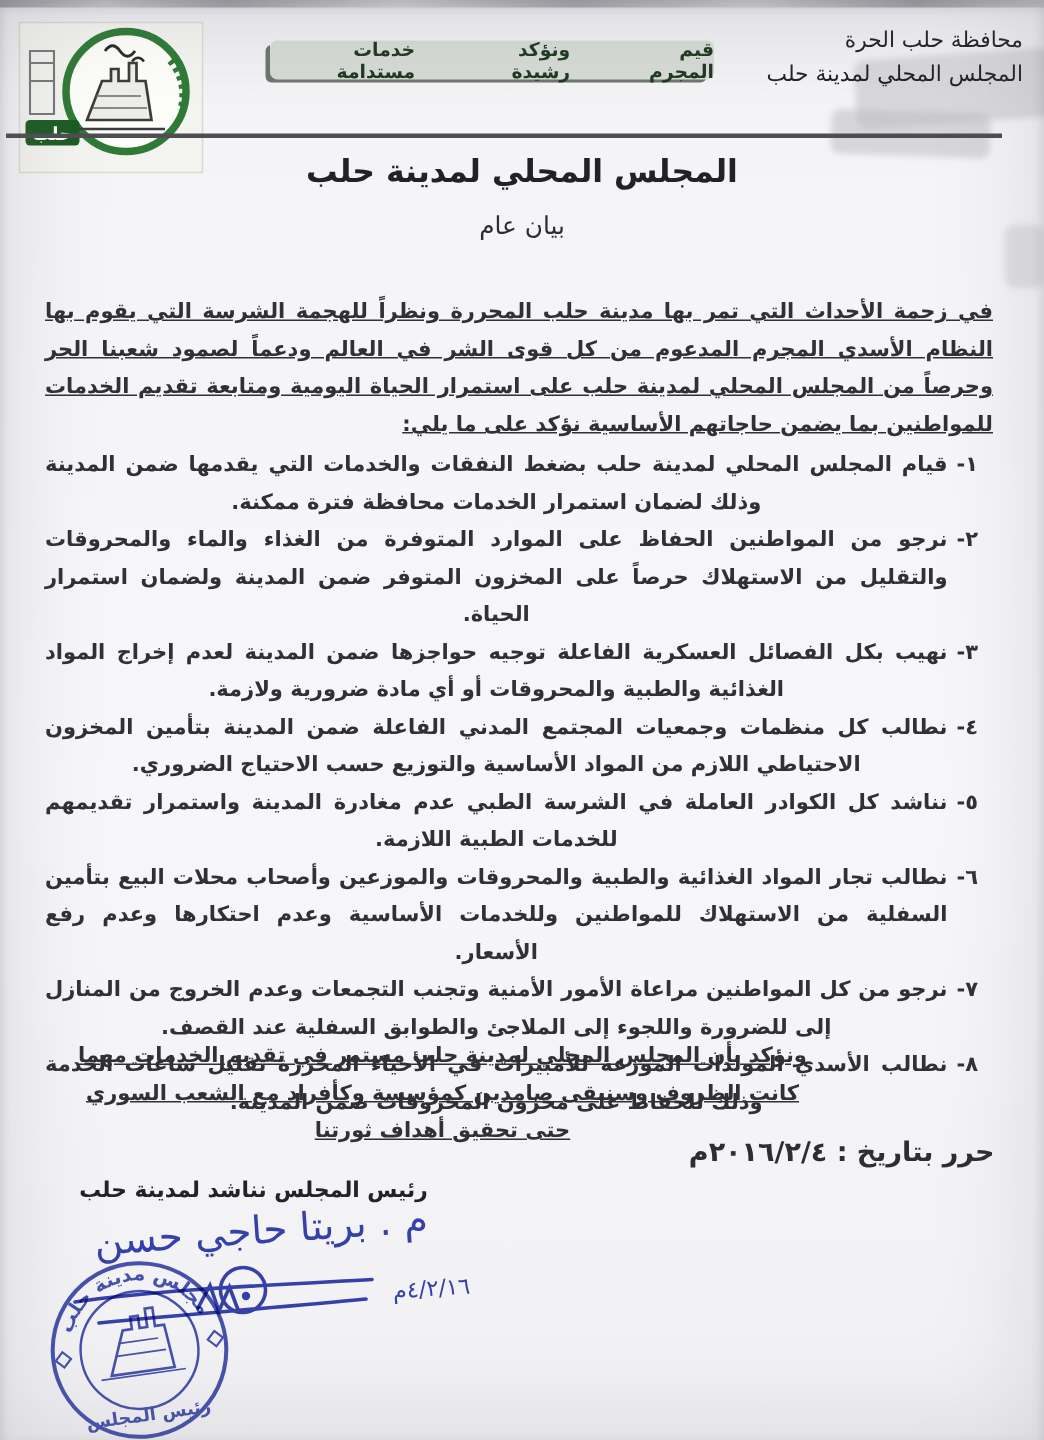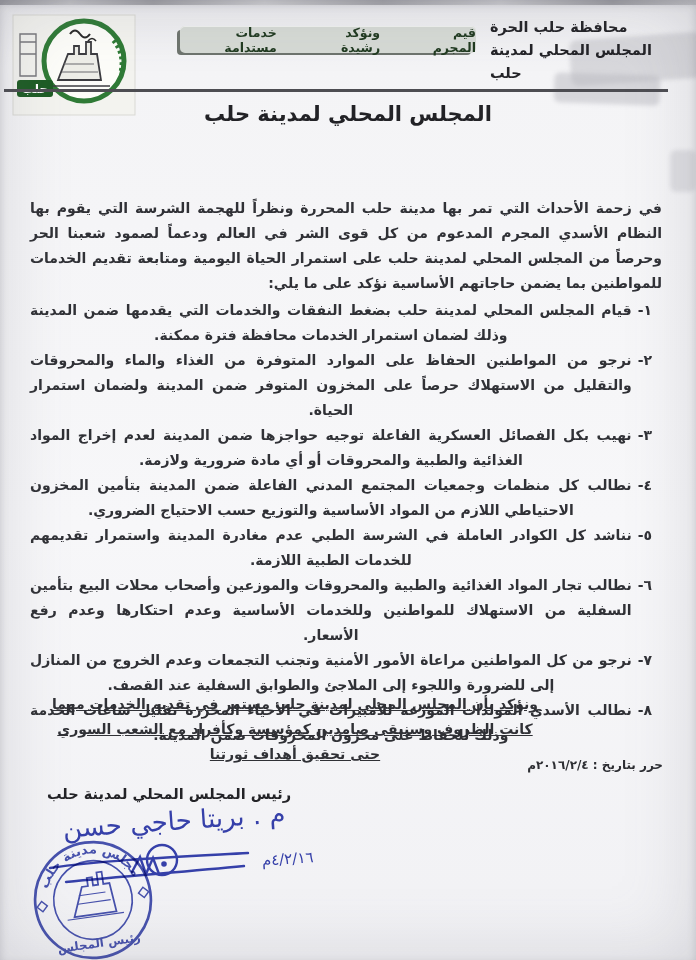--- a/index.html
+++ b/index.html
@@ -14,43 +14,43 @@
     content:"";position:absolute;inset:0;pointer-events:none;
     box-shadow:inset 0 0 70px rgba(110,110,125,.22), inset 0 4px 8px rgba(90,90,100,.25);
   }
   .top-edge{position:absolute;top:0;left:0;right:0;height:5px;opacity:.75;
     background:linear-gradient(90deg,#8e8e94 0%,#c9c9cd 10%,#94949a 22%,#d8d8db 38%,#9a9aa0 55%,#d3d3d7 72%,#8f8f95 88%,#c4c4c8 100%);}
   .smudge{position:absolute;pointer-events:none;filter:blur(2px);}
   .s1{right:-6px;top:36px;width:132px;height:46px;background:#c6c6cb;opacity:.6;border-radius:8px;transform:rotate(-4deg);}
   .s2{right:36px;top:74px;width:106px;height:30px;background:#b9b9c0;opacity:.5;border-radius:6px;transform:rotate(2deg);}
   .s3{right:0;top:150px;width:26px;height:42px;background:#d0d0d5;opacity:.6;border-radius:6px;}
 
-  .org-block{position:absolute;top:16px;right:14px;width:192px;text-align:left;
-    font-weight:bold;font-size:14.5px;line-height:23px;color:#232327;}
+  .org-block{position:absolute;top:16px;right:14px;width:192px;text-align:right;
+    font-weight:normal;font-size:14.5px;line-height:23px;color:#232327;}
   .slogan-banner{position:absolute;top:26px;right:220px;width:296px;height:27px;
     background:#d6dad5;border-radius:5px;
     box-shadow:-4px 3px 0 -1px #6e746e, inset 0 1px 0 #f0f2ef;
     display:flex;align-items:center;justify-content:center;gap:26px;
     font-size:12.5px;font-weight:bold;color:#203a20;}
   .logo{position:absolute;top:14px;left:12px;width:124px;height:102px;}
   .rule{position:absolute;top:89px;left:4px;width:664px;height:2.5px;background:#4d4d52;}
 
   .title{position:absolute;top:102px;left:0;right:0;text-align:center;
     font-size:21px;font-weight:bold;color:#222226;}
   .subtitle{position:absolute;top:141px;left:0;right:0;text-align:center;
     font-size:16.5px;color:#2c2d32;}
 
   .body-text{font-size:14px;line-height:25px;font-weight:bold;color:#303136;}
-  .intro{position:absolute;top:196px;right:34px;left:30px;text-align:justify;}
+  .intro{position:absolute;top:196px;right:34px;left:30px;text-align:justify;text-decoration:underline;}
   .list{position:absolute;top:298px;right:44px;left:30px;}
   .item{display:flex;gap:6px;}
   .item .num{flex:0 0 auto;white-space:nowrap;}
   .item .text{flex:1;text-align:justify;text-align-last:center;}
   .closing{position:absolute;top:692px;right:150px;left:44px;text-align:center;text-decoration:underline;}
-  .date-line{position:absolute;top:758px;right:33px;font-size:12px;font-weight:bold;}
+  .date-line{position:absolute;top:758px;right:33px;font-size:18px;font-weight:bold;}
   .signatory{position:absolute;top:786px;left:38px;width:262px;text-align:center;
     font-size:14.5px;font-weight:bold;color:#232327;}
 
   .ink{color:#3843b0;mix-blend-mode:multiply;}
   .sig-name{position:absolute;top:806px;left:40px;width:268px;text-align:center;
     font-size:26px;transform:rotate(-4deg);}
   .sig-svg{position:absolute;top:800px;left:20px;mix-blend-mode:multiply;}
   .stamp{position:absolute;top:838px;left:30px;mix-blend-mode:multiply;transform:rotate(-8deg);opacity:.92;}
 </style>
 </head>
@@ -91,20 +91,21 @@
 
       <path d="M40 72 h58" stroke="#3c3c40" stroke-width="1.6"></path>
       <rect x="5" y="66" width="36" height="17" rx="3" fill="#1d5c24"></rect>
       <text x="23" y="79" text-anchor="middle" font-size="12" font-weight="bold" fill="#ffffff">حلب</text>
     </svg>
   </div>
 
   <div class="rule"></div>
 
   <div class="title">المجلس المحلي لمدينة حلب</div>
+  <div class="subtitle">بيان عام</div>
 
   <div class="intro body-text">في زحمة الأحداث التي تمر بها مدينة حلب المحررة ونظراً للهجمة الشرسة التي يقوم بها النظام الأسدي المجرم المدعوم من كل قوى الشر في العالم ودعماً لصمود شعبنا الحر وحرصاً من المجلس المحلي لمدينة حلب على استمرار الحياة اليومية ومتابعة تقديم الخدمات للمواطنين بما يضمن حاجاتهم الأساسية نؤكد على ما يلي:</div>
 
   <div class="list body-text">
     <div class="item">
       <span class="num">١-</span>
       <span class="text">قيام المجلس المحلي لمدينة حلب بضغط النفقات والخدمات التي يقدمها ضمن المدينة وذلك لضمان استمرار الخدمات محافظة فترة ممكنة.</span>
     </div>
     <div class="item">
       <span class="num">٢-</span>
@@ -133,21 +134,21 @@
     <div class="item">
       <span class="num">٨-</span>
       <span class="text">نطالب الأسدي المولدات الموزعة للأمبيرات في الأحياء المحررة تقليل ساعات الخدمة وذلك للحفاظ على مخزون المحروقات ضمن المدينة.</span>
     </div>
   </div>
 
   <div class="closing body-text">ونؤكد بأن المجلس المحلي لمدينة حلب مستمر في تقديم الخدمات مهما كانت الظروف وسنبقى صامدين كمؤسسة وكأفراد مع الشعب السوري حتى تحقيق أهداف ثورتنا</div>
 
   <div class="date-line">حرر بتاريخ : ٢٠١٦/٢/٤م</div>
 
-  <div class="signatory">رئيس المجلس المحلي لمدينة حلب</div>
+  <div class="signatory">رئيس المجلس نناشد لمدينة حلب</div>
 
   <div class="sig-name ink">م . بريتا حاجي حسن</div>
 
   <svg class="sig-svg" width="330" height="160" viewBox="0 0 330 160">
     <g stroke="#3843b0" fill="none" stroke-width="2.4" stroke-linecap="round">
       <circle cx="142" cy="60" r="15"></circle>
       <circle cx="144" cy="64" r="1.6" fill="#3843b0"></circle>
       <path d="M112 72 l8 -15 l6 17 l7 -16 l6 16"></path>
       <path d="M30 68 C 85 60, 155 57, 228 53"></path>
       <path d="M46 82 C 104 76, 164 72, 224 66"></path>

